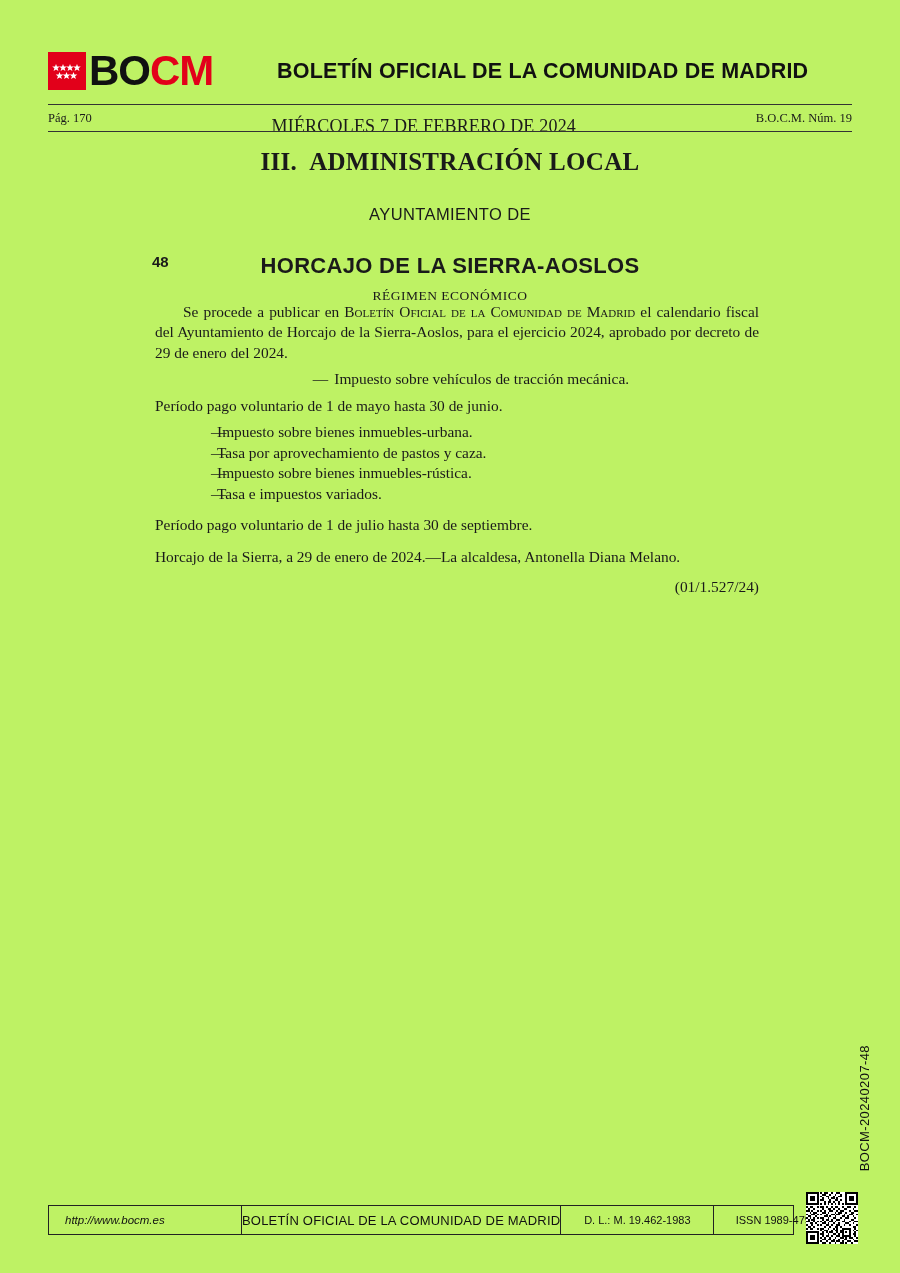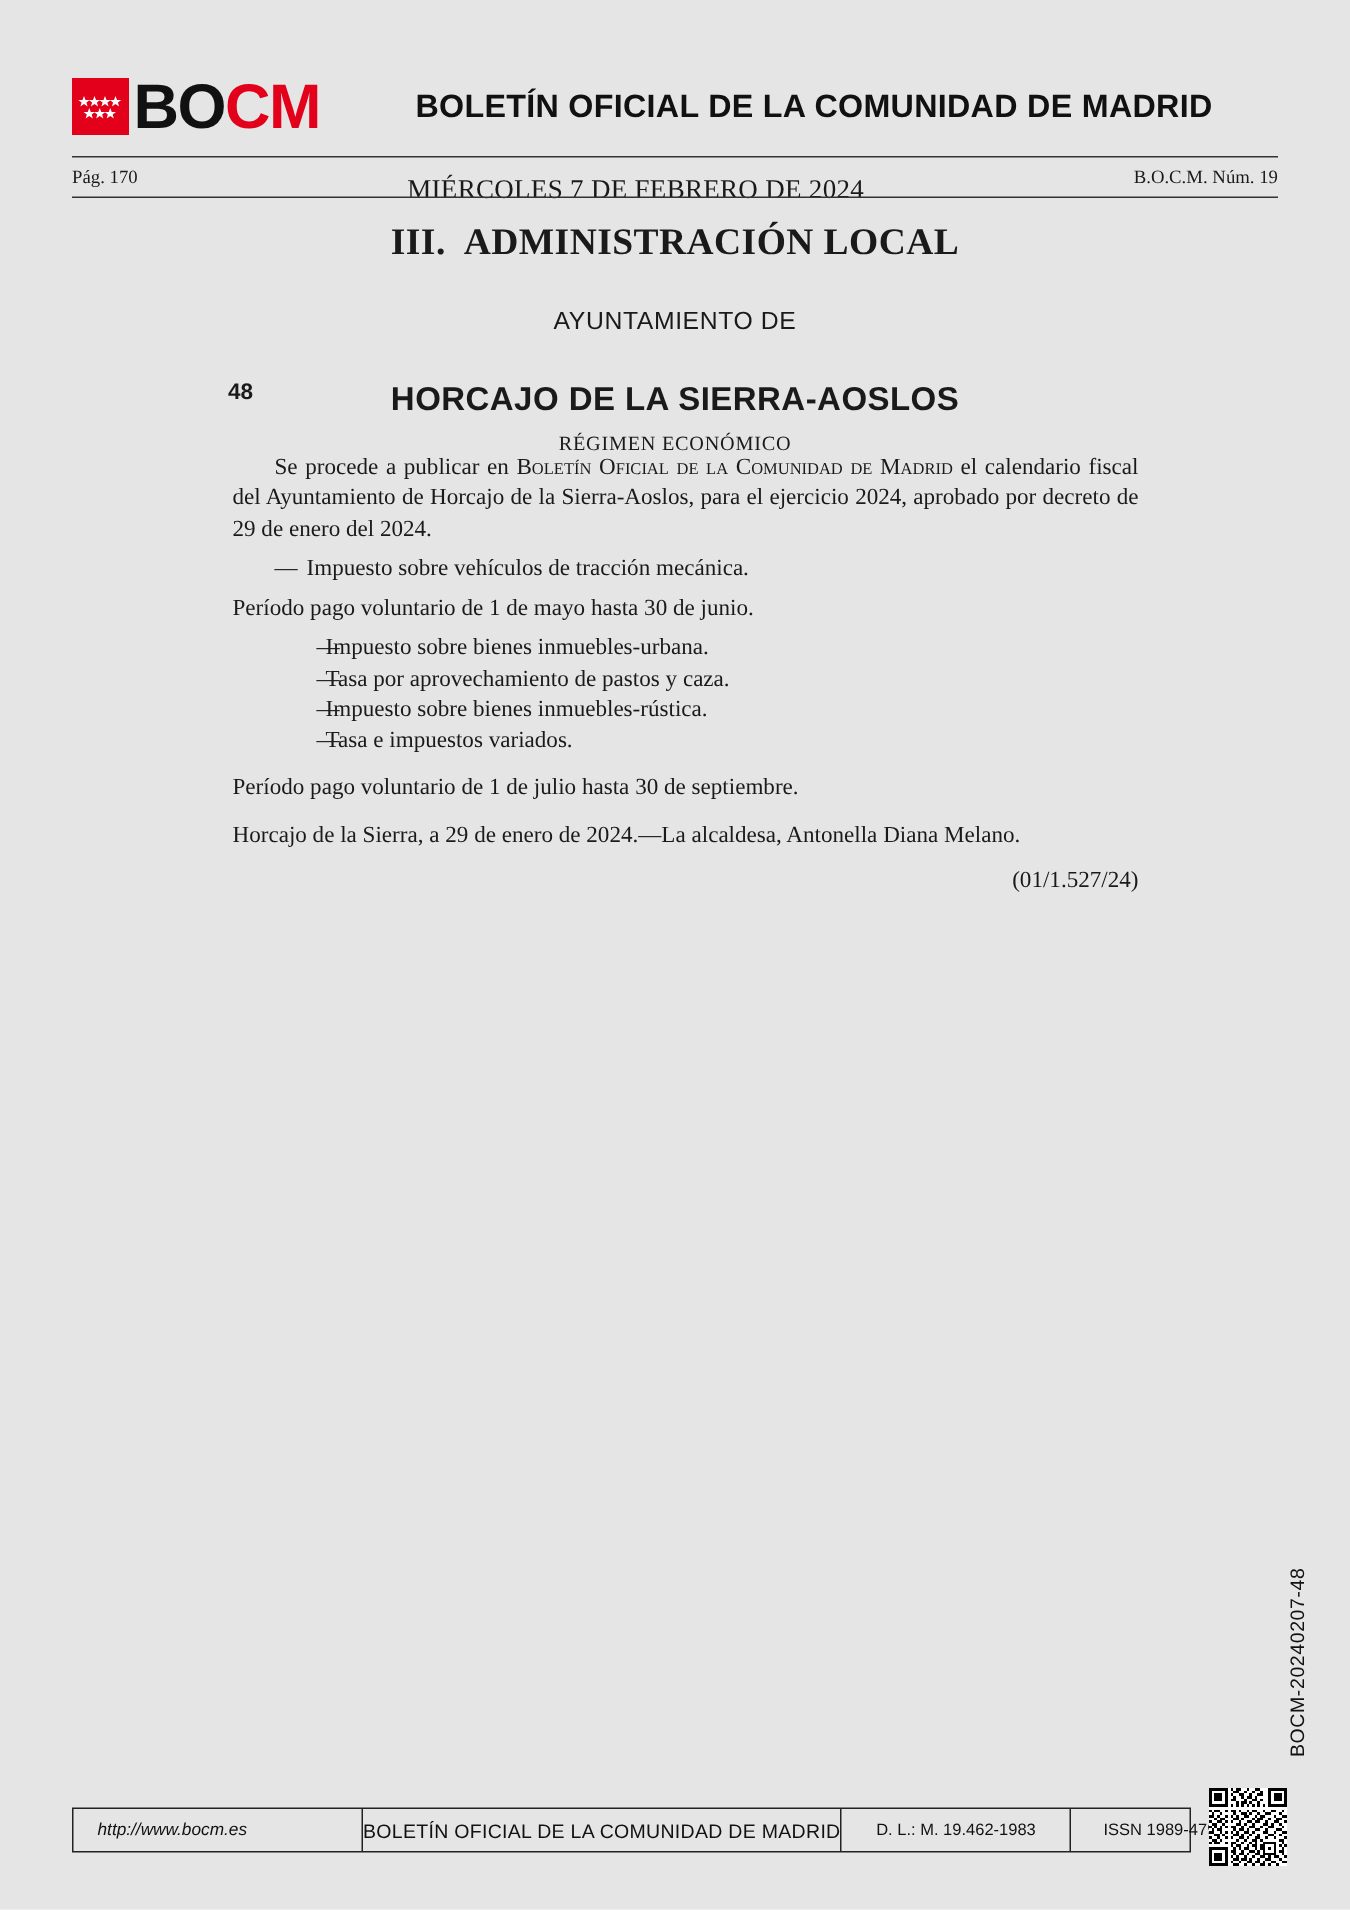--- a/index.html
+++ b/index.html
@@ -13,21 +13,21 @@
     height: 1273px;
     position: relative;
     font-family: "Liberation Serif", serif;
     color: #1a1a1a;
     overflow: hidden;
   }
 
   .page {
     position: absolute;
     inset: 0;
-    background: #e5e5e5;
+    background: #bef264;
   }
 
   
   .masthead {
     position: absolute;
     left: 48px;
     top: 46px;
     width: 804px;
     height: 50px;
     display: flex;
@@ -190,21 +190,21 @@
   .list {
     margin: 0 0 6px 0;
     padding: 0;
     list-style: none;
   }
   .list li {
     margin: 0;
     padding: 0;
     white-space: nowrap;
   }
-  .list.lead-in li { text-indent: 28px; }
+  .list.lead-in li { text-indent: 28px; text-align: center; }
   .list.lead-in .dash { margin-right: 6px; }
   .list.grouped li { text-indent: 28px; }
   .list.grouped .dash {
     display: inline-block;
     width: 34px;
   }
   .spacer-sm { height: 5px; }
 
   .ref-code {
     margin: 10px 0 0 0;

